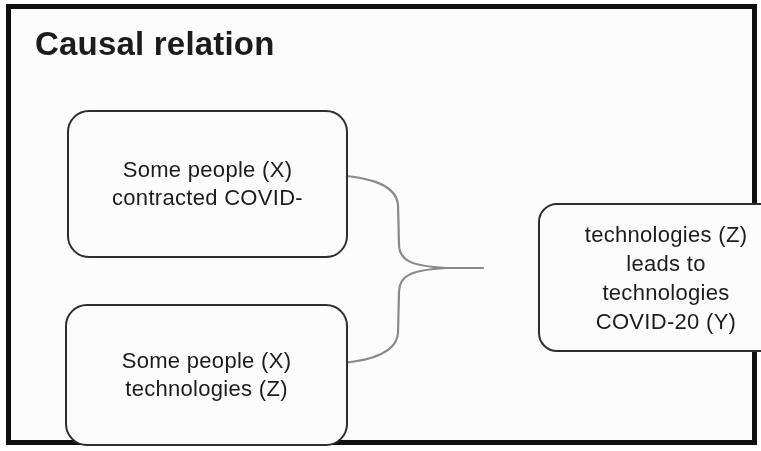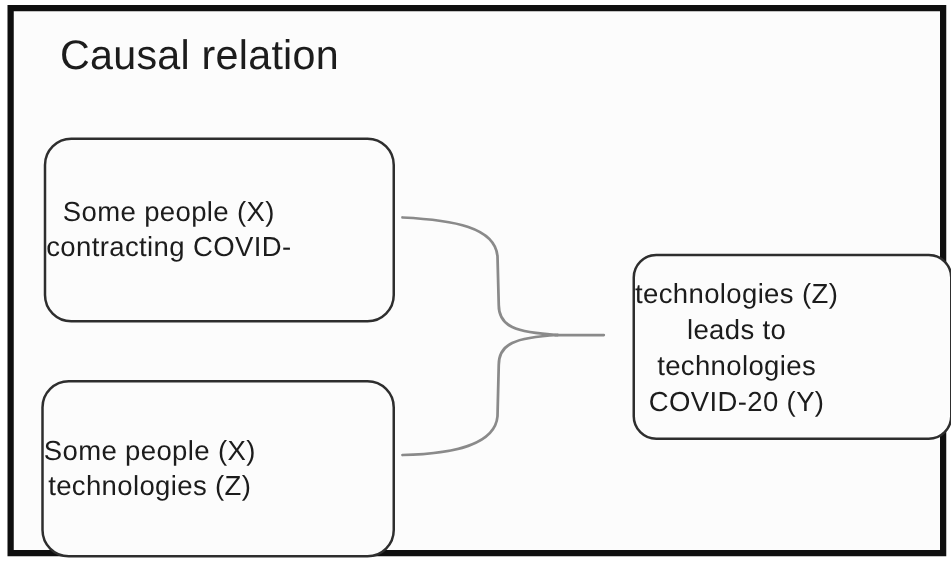--- a/index.html
+++ b/index.html
@@ -23,38 +23,39 @@
   }
   .frame {
     position: absolute;
     left: 6px; top: 4px;
     width: 751px; height: 441px;
     border: 5px solid var(--frame-border);
     background: var(--background);
   }
   .title {
     position: absolute;
-    left: 37px; top: 16px;
+    left: 24px; top: 16px;
     font-size: 33px;
-    font-weight: normal;
+    font-weight: bold;
     color: var(--text);
     letter-spacing: 0.2px;
     white-space: nowrap;
   }
   .box {
     position: absolute;
     border: 2.5px solid var(--box-border);
     border-radius: 22px;
     background: var(--background);
     display: flex;
     align-items: center;
-    justify-content: flex-start;
+    justify-content: center;
     text-align: center;
     color: var(--text);
     z-index: 2;
+    margin-left: 32px;
   }
   .box .line {
     display: block;
     font-size: 22px;
     line-height: 28px;
     letter-spacing: 0.3px;
     white-space: nowrap;
   }
   .box-covid     { left: 24px;  top: 101px; width: 281px; height: 148px; }
   .box-5g        { left: 22px;  top: 295px; width: 283px; height: 142px; }
@@ -77,21 +78,21 @@
 </head>
 <body>
 
 <div class="stage">
   <div class="frame">
     <div class="title">Causal relation</div>
 
     <div class="box box-covid">
       <div>
         <span class="line">Some people (X)</span>
-        <span class="line">contracting COVID-</span>
+        <span class="line">contracted COVID-</span>
       </div>
     </div>
 
     <div class="box box-5g">
       <div>
         <span class="line">Some people (X)</span>
         <span class="line">technologies (Z)</span>
       </div>
     </div>
 

